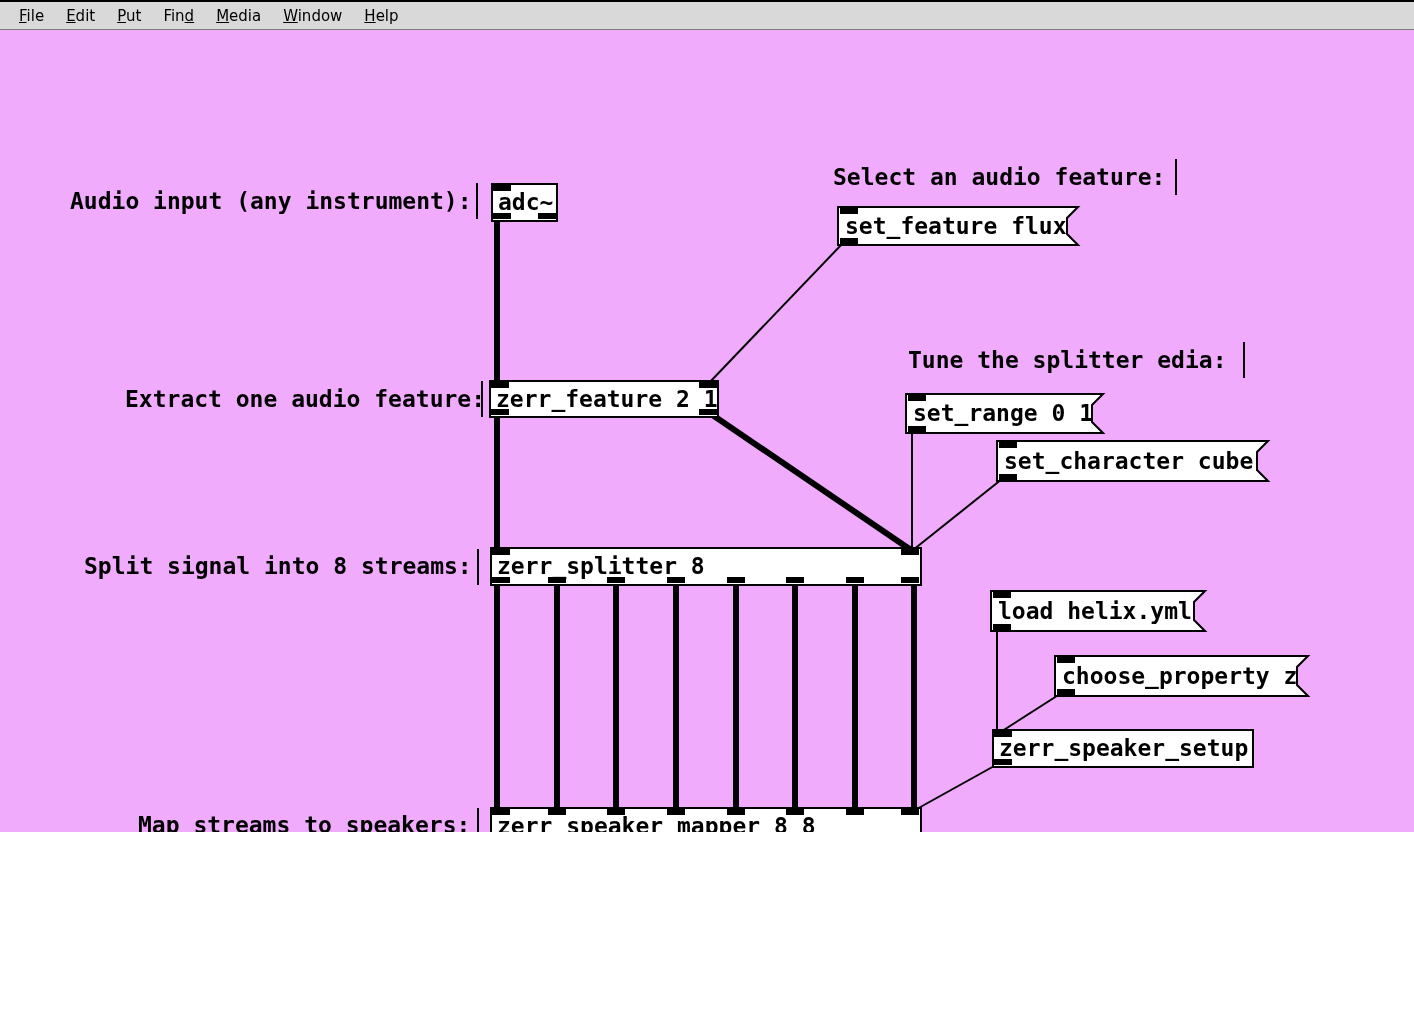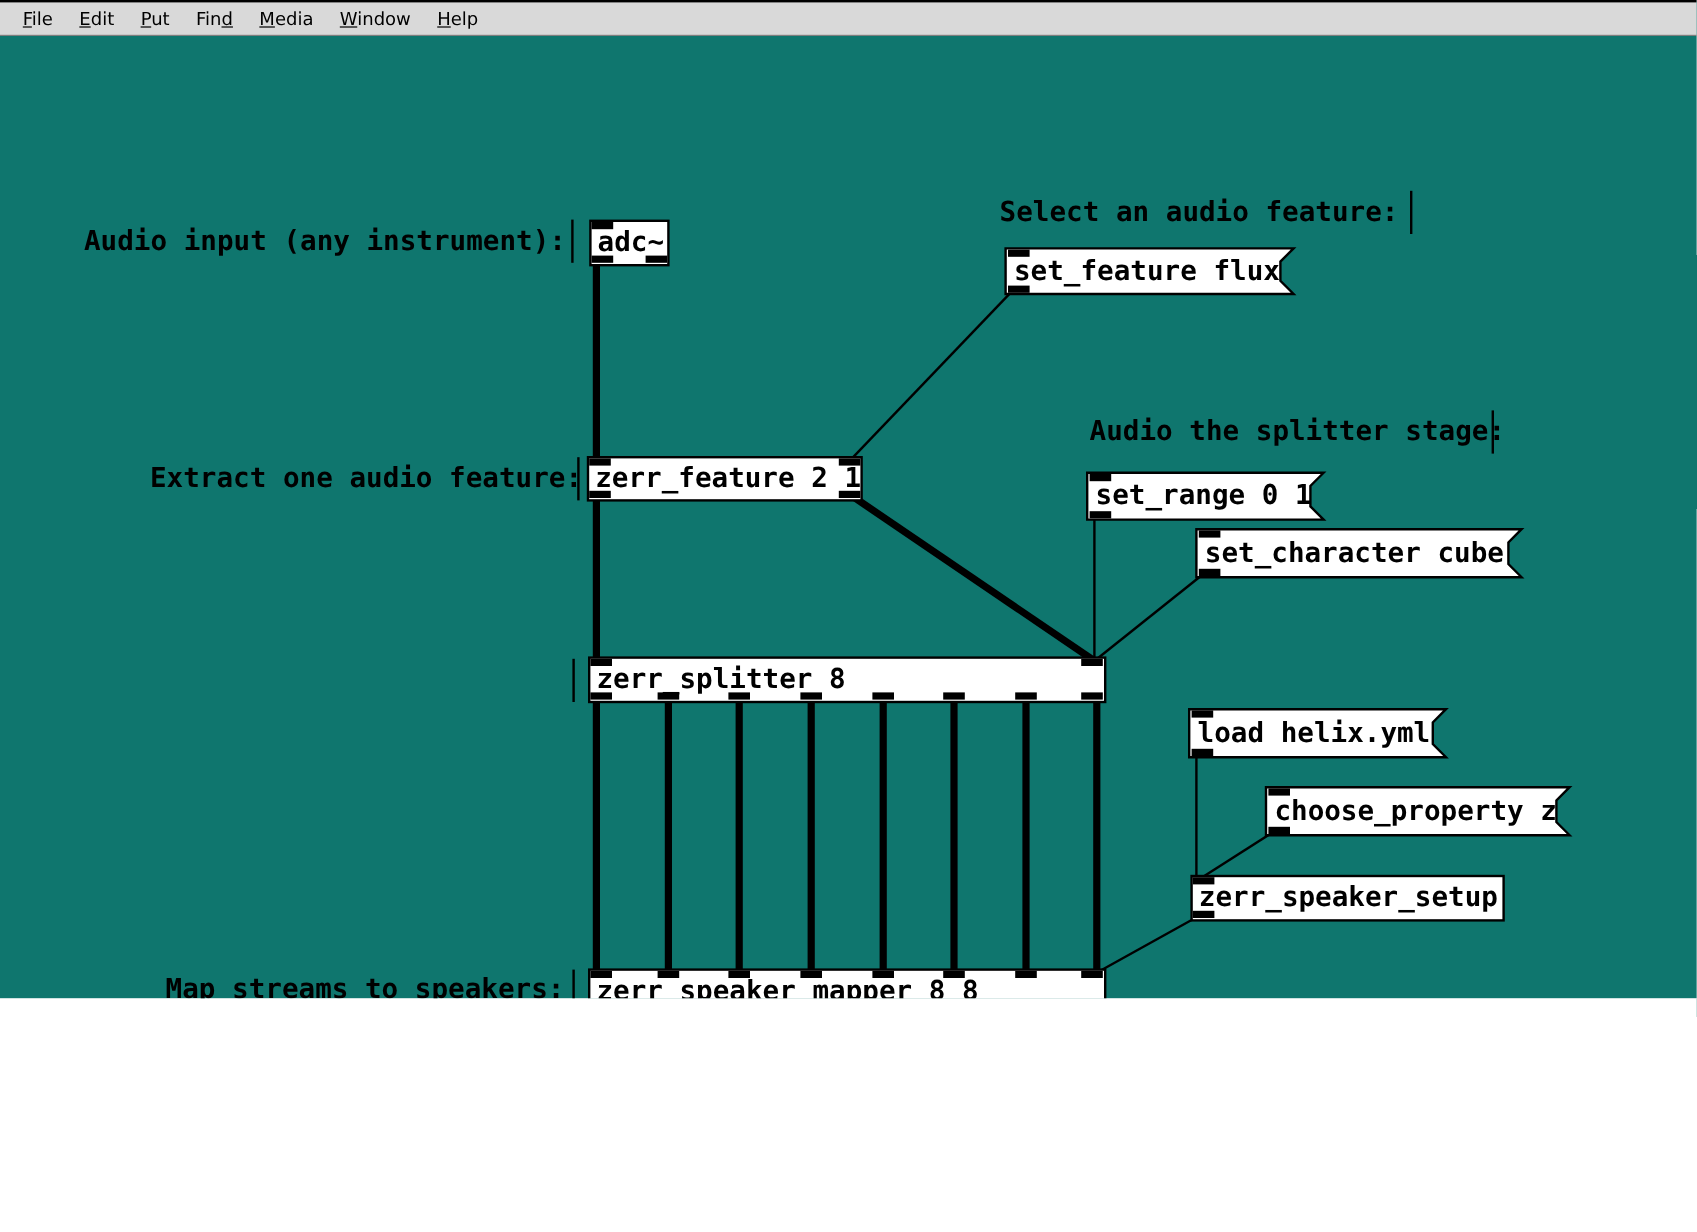--- a/index.html
+++ b/index.html
@@ -1,16 +1,16 @@
 <!DOCTYPE html>
 <html><head>
 <meta charset="utf-8">
 <style>
   html,body{margin:0;padding:0;background:#fff;}
-  #app{position:relative;width:1414px;height:832px;background:#0f766e;overflow:hidden;
+  #app{position:relative;width:1414px;height:832px;background:#f0abfc;overflow:hidden;
        font-family:"DejaVu Sans",sans-serif;}
   
   #menubar{position:absolute;left:0;top:0;width:1414px;height:30px;
            background:#d9d9d9;border-top:2px solid #000;border-bottom:1px solid #7e7e7e;
            display:flex;align-items:center;padding-left:8px;box-sizing:border-box;}
   .mi{font:15px "DejaVu Sans",sans-serif;color:#000;padding:0 11px;cursor:default;}
   .mi u{text-decoration:underline;}
   #wires{position:absolute;left:0;top:0;width:1414px;height:1027px;}
   .ptext{position:absolute;font:bold 23px "DejaVu Sans Mono",monospace;line-height:27px;
          white-space:pre;color:#000;z-index:5;text-align:right;}
@@ -151,21 +151,22 @@
       <rect x="1243" y="342" width="2" height="36"></rect>
       <rect x="477" y="549" width="2" height="36"></rect>
       <rect x="477" y="808" width="2" height="36"></rect>
       <rect x="477" y="927" width="2" height="36"></rect>
     </g>
   </svg>
 
   <div class="ptext" style="left:70px;top:188px">Audio input (any instrument):</div>
   <div class="ptext" style="left:833px;top:164px">Select an audio feature:</div>
   <div class="ptext" style="left:125px;top:386px">Extract one audio feature:</div>
-  <div class="ptext" style="left:908px;top:347px">Audio the splitter stage:</div>
+  <div class="ptext" style="left:908px;top:347px">Tune the splitter edia:</div>
+  <div class="ptext" style="left:84px;top:553px">Split signal into 8 streams:</div>
   <div class="ptext" style="left:138px;top:812px">Map streams to speakers:</div>
 
   <div class="ptext" style="left:498px;top:189px">adc~</div>
   <div class="ptext" style="left:496px;top:386px">zerr_feature 2 1</div>
   <div class="ptext" style="left:497px;top:553px">zerr_splitter 8</div>
   <div class="ptext" style="left:497px;top:813px">zerr_speaker_mapper 8 8</div>
   <div class="ptext" style="left:497px;top:933px">dac~ 1 2 3 4 5 6 7 8</div>
   <div class="ptext" style="left:999px;top:735px">zerr_speaker_setup</div>
 
   <div class="ptext" style="left:845px;top:213px">set_feature flux</div>

